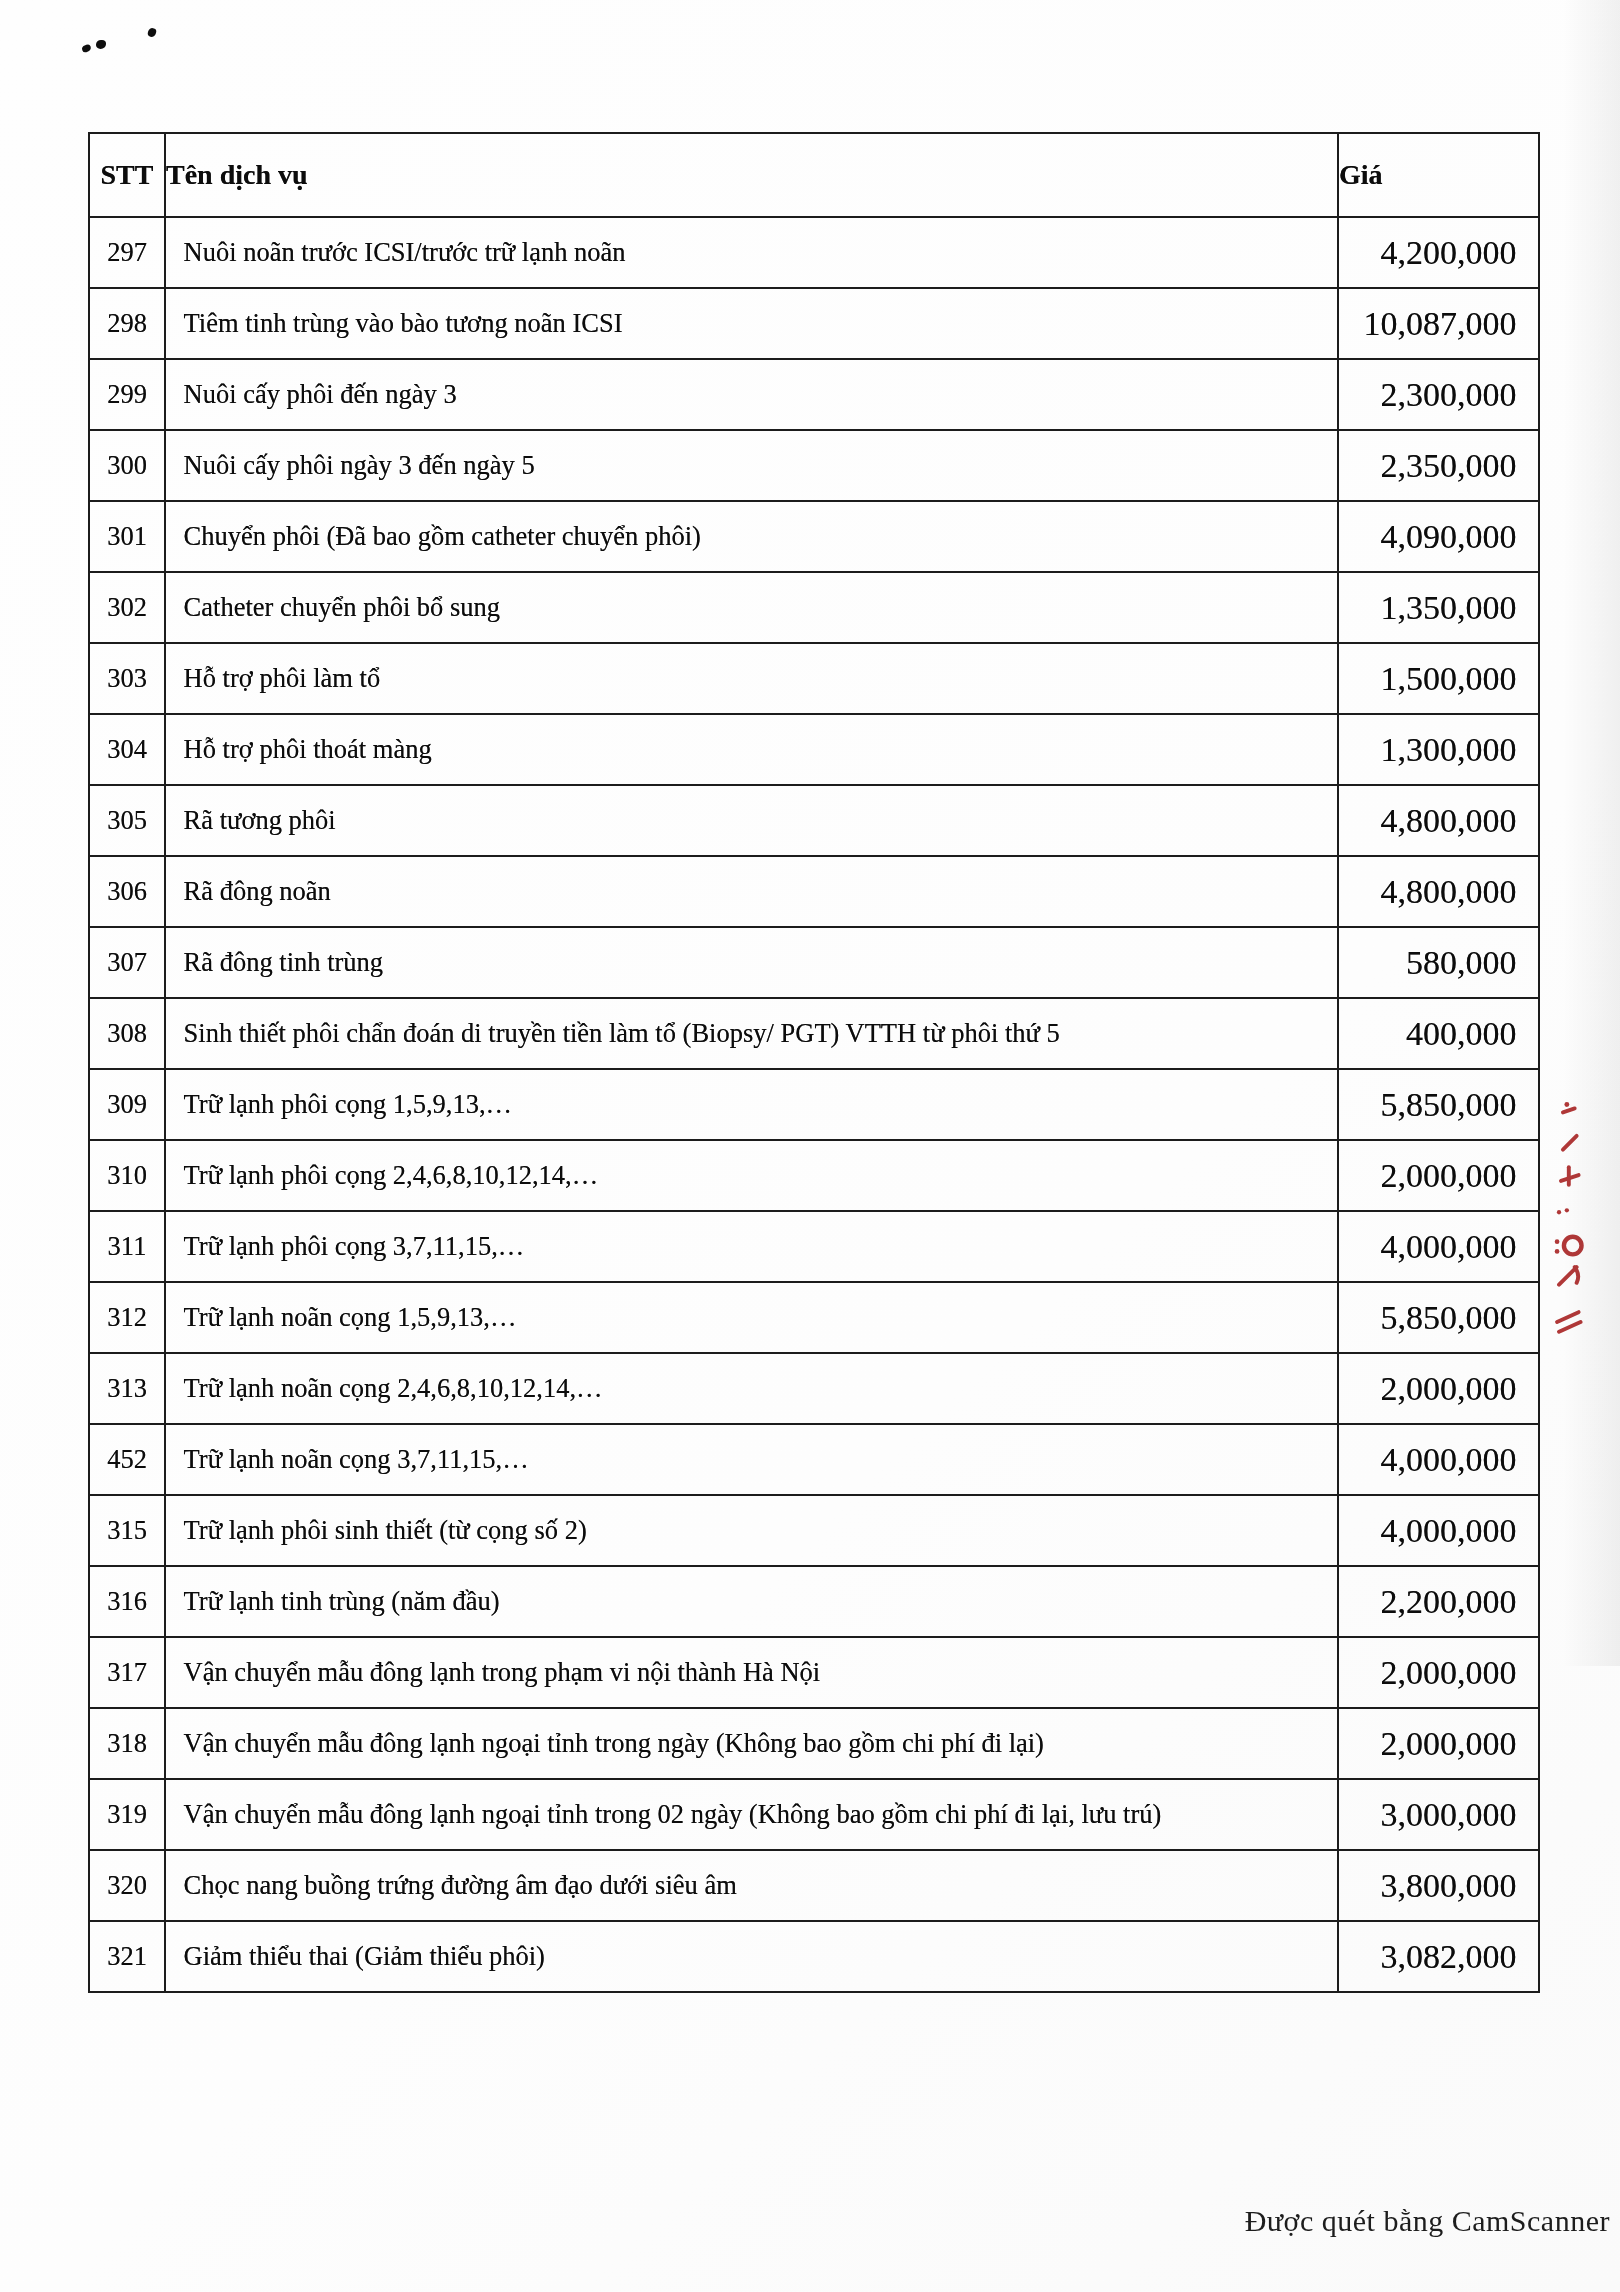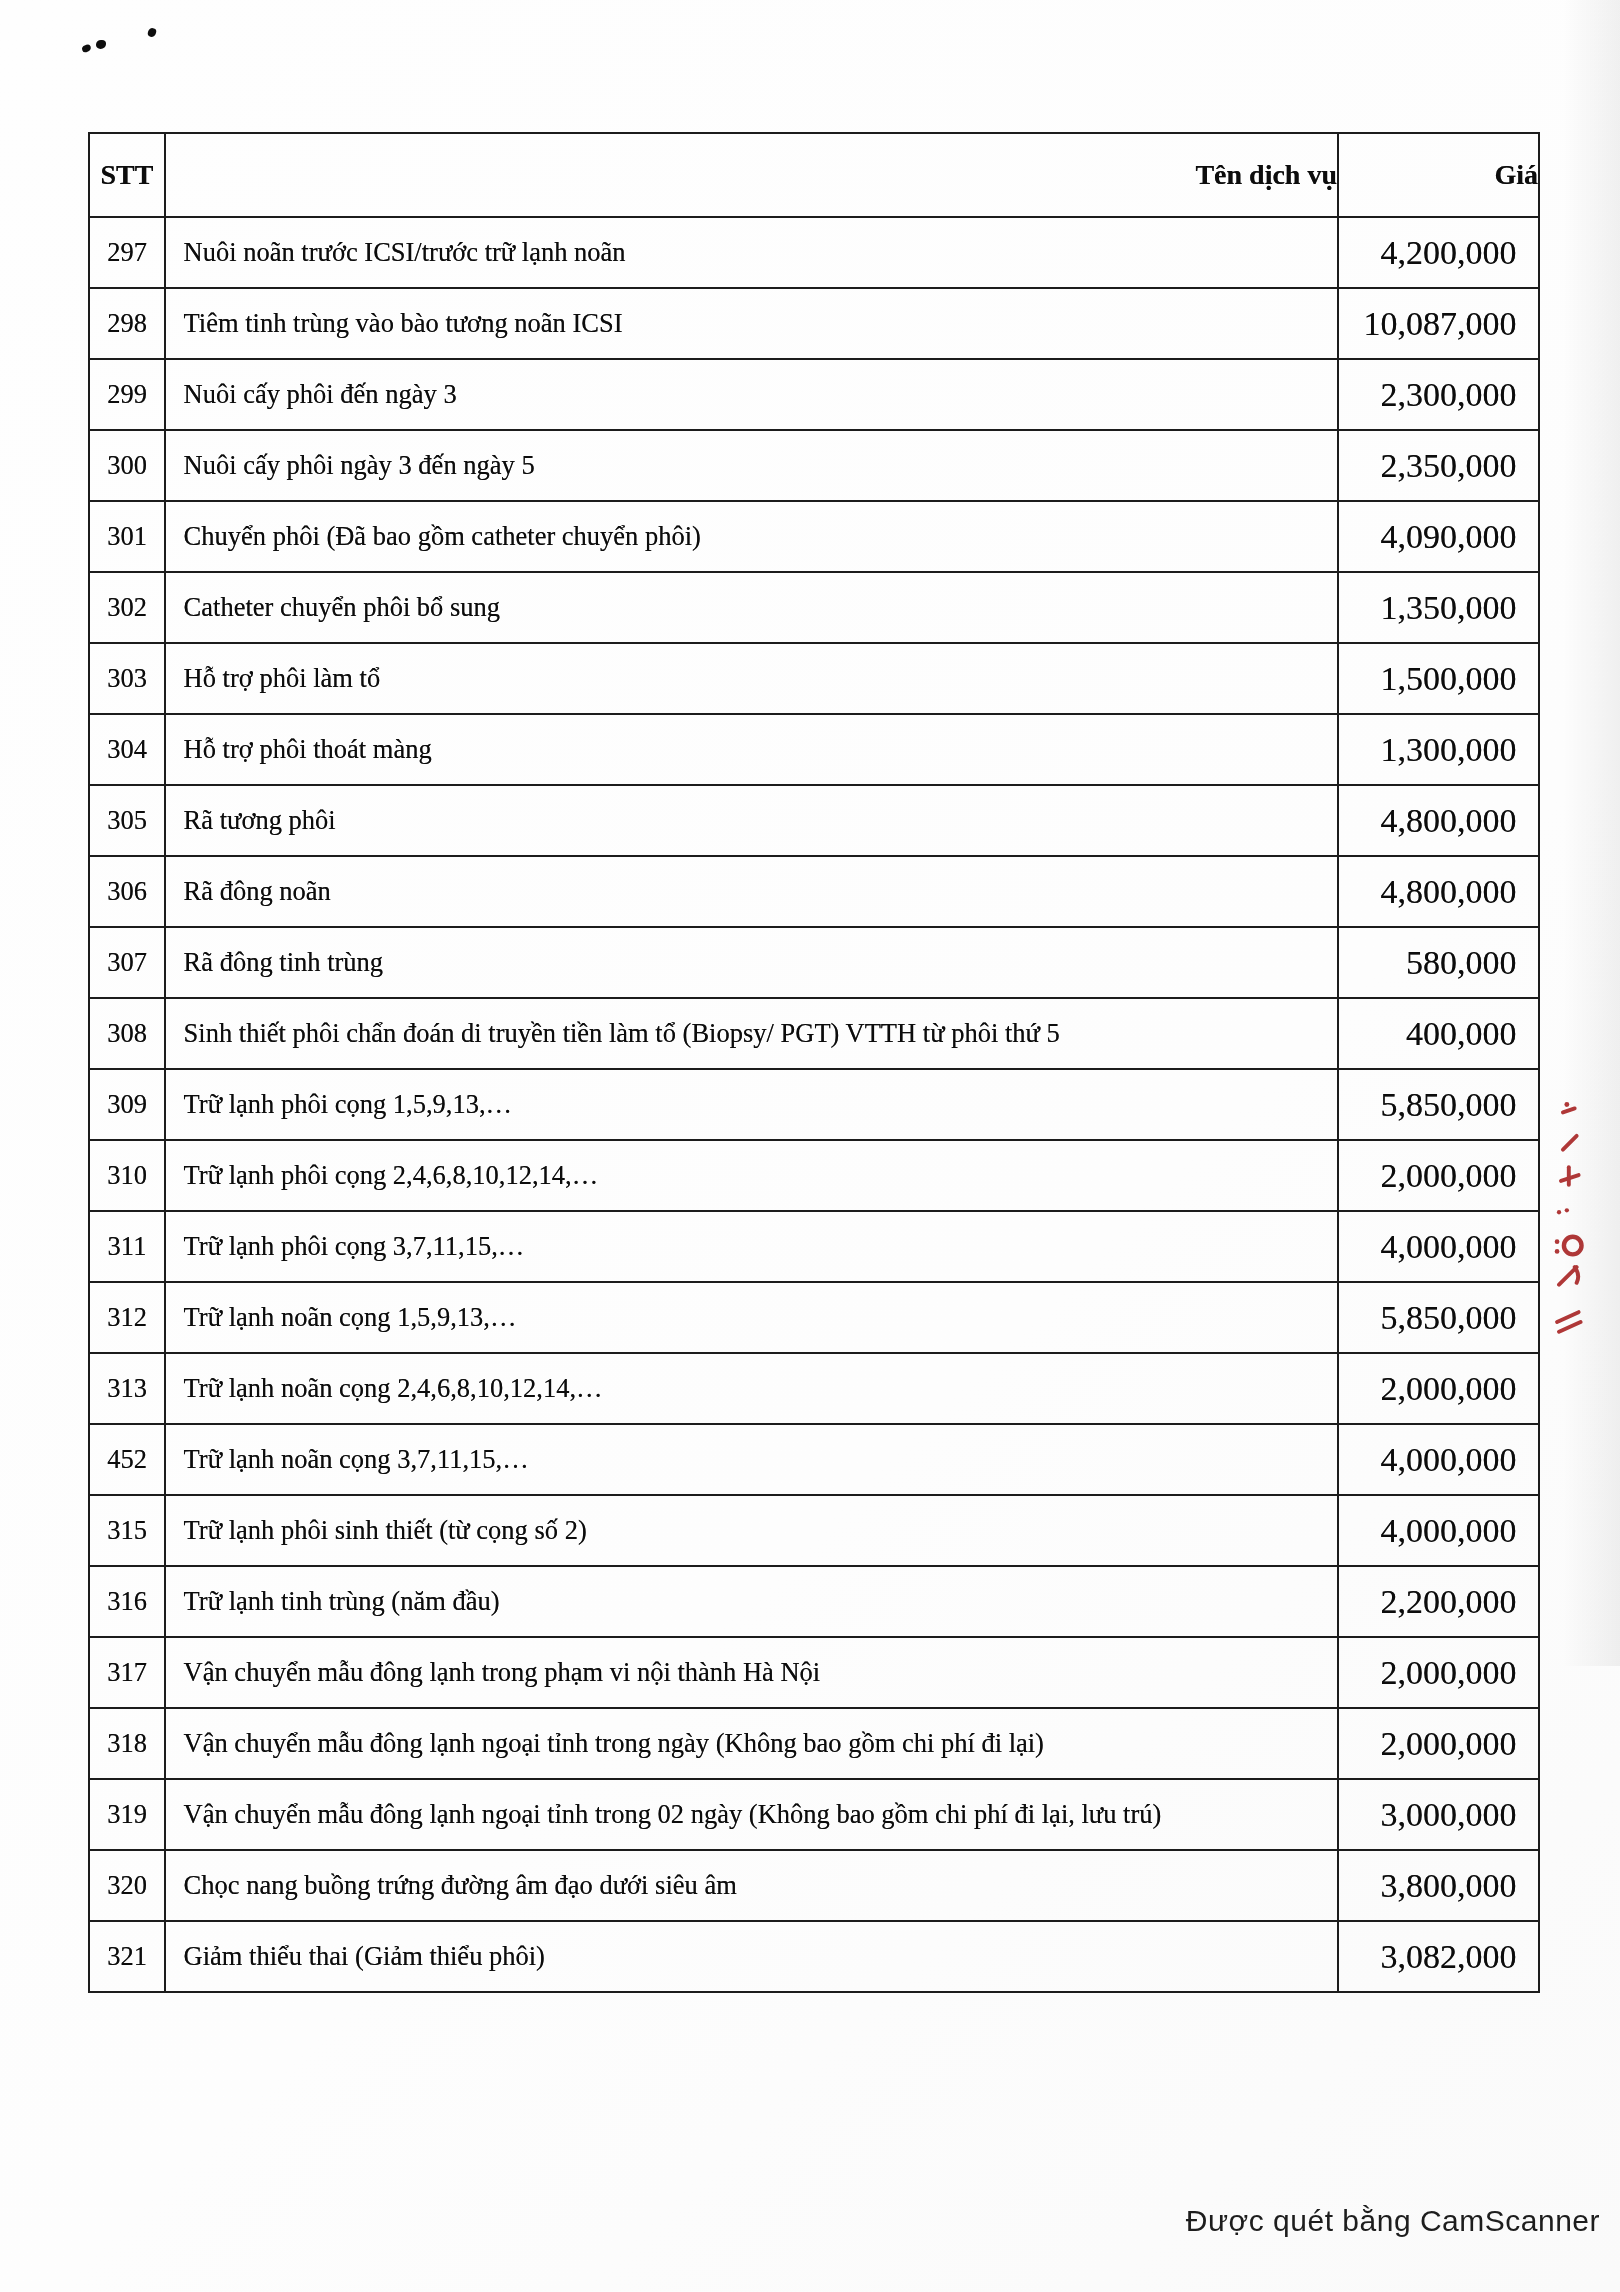--- a/index.html
+++ b/index.html
@@ -29,29 +29,29 @@
     position:absolute; left:88px; top:132px;
     width:1451px; border-collapse:collapse; table-layout:fixed;
     border:2.9px solid #141414;
   }
   th, td {
     border:2px solid #1c1c1c;
     color:#0c0c0c;
     text-shadow:0 0 0.6px rgba(10,10,10,0.65);
     overflow:hidden; white-space:nowrap;
   }
-  thead th { height:84px; font-size:28px; font-weight:bold; text-align:right; }
+  thead th { height:84px; font-size:28px; font-weight:bold; text-align:left; }
   tbody td { height:71px; font-size:26.5px; }
   .c-stt   { text-align:center; }
   .c-name  { text-align:left; padding-left:17.6px; padding-right:7.8px;margin-top:8px; }
   .c-price { text-align:right; padding-right:21.6px; font-size:34px; }
 
   .watermark {
-    position:absolute; top:2204px; right:20px;
-    font-family:Liberation Sans, sans-serif;
+    position:absolute; top:2204px; right:10px;
+    font-family:Liberation Serif, serif;
     font-size:30px; color:#1d1d1d; letter-spacing:0.5px;
   }
   .red-marks { position:absolute; left:1549px; top:1083px; }
 </style>
 </head>
 <body>
 
 <div class="page">
 
   <span class="ink-dot dot-a"></span>

